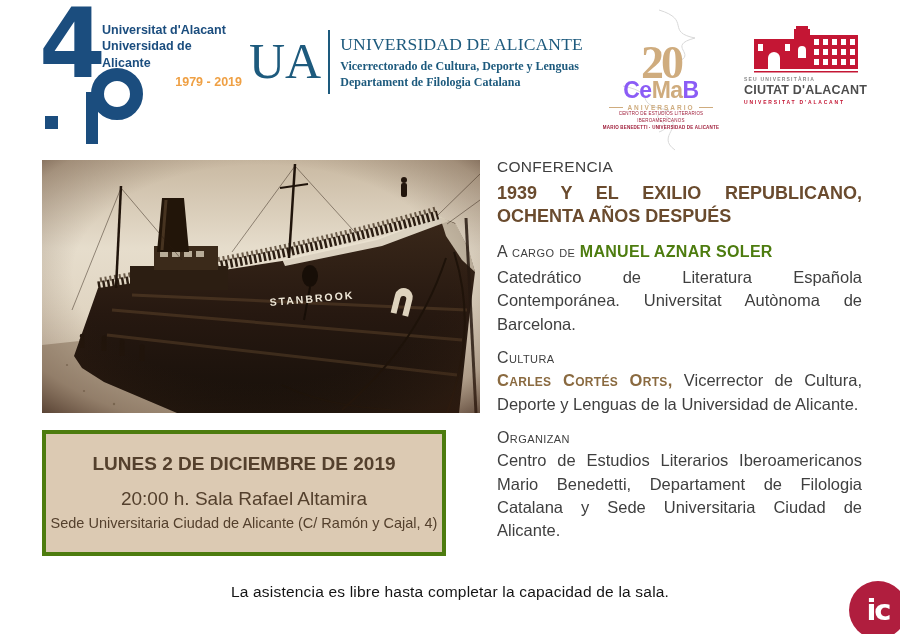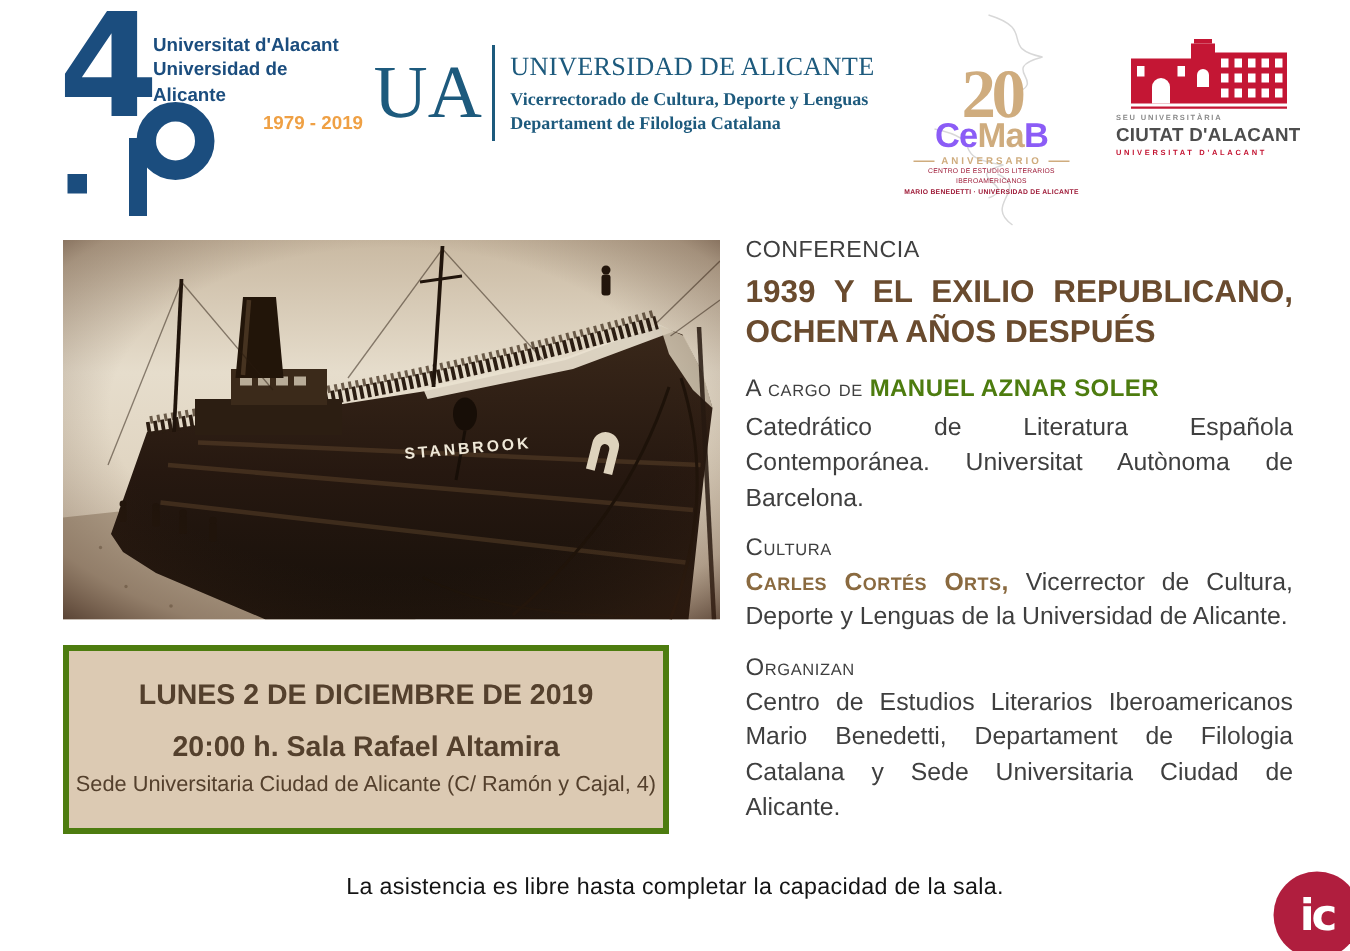--- a/index.html
+++ b/index.html
@@ -47,35 +47,35 @@
   .seu-top { font-size:5px; color:#8a8a8a; letter-spacing:1.2px; margin-top:2px; font-weight:bold; }
   .seu-name { font-size:12.5px; font-weight:bold; color:#4d4d4d; letter-spacing:0.2px; margin-top:1px; }
   .seu-sub { font-size:5px; color:#c31432; letter-spacing:1.8px; margin-top:2px; font-weight:bold; }
 
   
   .photo { position:absolute; left:42px; top:160px; width:438px; height:253px; }
 
   
   .details { position:absolute; left:497px; top:158px; width:365px; color:#3f3f3f; }
   .kicker { font-size:15.5px; letter-spacing:0.3px; }
-  .title { margin-top:6px; font-size:21px; font-weight:bold; color:#6a4b2e;
+  .title { margin-top:6px; font-size:18px; font-weight:bold; color:#6a4b2e;
     text-align:justify; line-height:1.28; }
   .speaker-row { margin-top:15px; font-size:16px; }
   .sc { font-variant:small-caps; letter-spacing:0.4px; }
   .speaker-name { font-weight:bold; color:#4d7c0f; letter-spacing:0.3px; }
   .para { margin-top:5px; font-size:16.5px; line-height:1.42; text-align:justify; }
   .sec-label { margin-top:13px; font-size:16px; font-variant:small-caps; letter-spacing:0.4px; }
   .presenter-name { font-variant:small-caps; font-weight:bold; color:#8a6a40; letter-spacing:0.3px; }
 
   
   .event-box { position:absolute; left:42px; top:430px; width:404px; height:126px;
     box-sizing:border-box; background:#dccab3; border:4px solid #4d7c0f;
     text-align:center; color:#54402d; }
   .eb-l1 { margin-top:19px; font-size:19px; font-weight:bold; }
-  .eb-l2 { margin-top:13px; font-size:19px; font-weight:bold; }
+  .eb-l2 { margin-top:13px; font-size:19px; font-weight:normal; }
   .eb-l3 { margin-top:5px; font-size:14.5px; }
 
   
   .footnote { position:absolute; left:0; right:0; top:583px; text-align:center;
     font-size:15.5px; color:#141414; letter-spacing:0.2px; }
   .ic-badge { position:absolute; left:849px; top:581px; width:58px; height:58px;
     border-radius:50%; background:#b01e3e; color:#fff; display:flex;
     align-items:center; justify-content:center; font-family:"DejaVu Sans",sans-serif;
     font-weight:bold; font-size:29px; letter-spacing:-2px; }
 </style>

